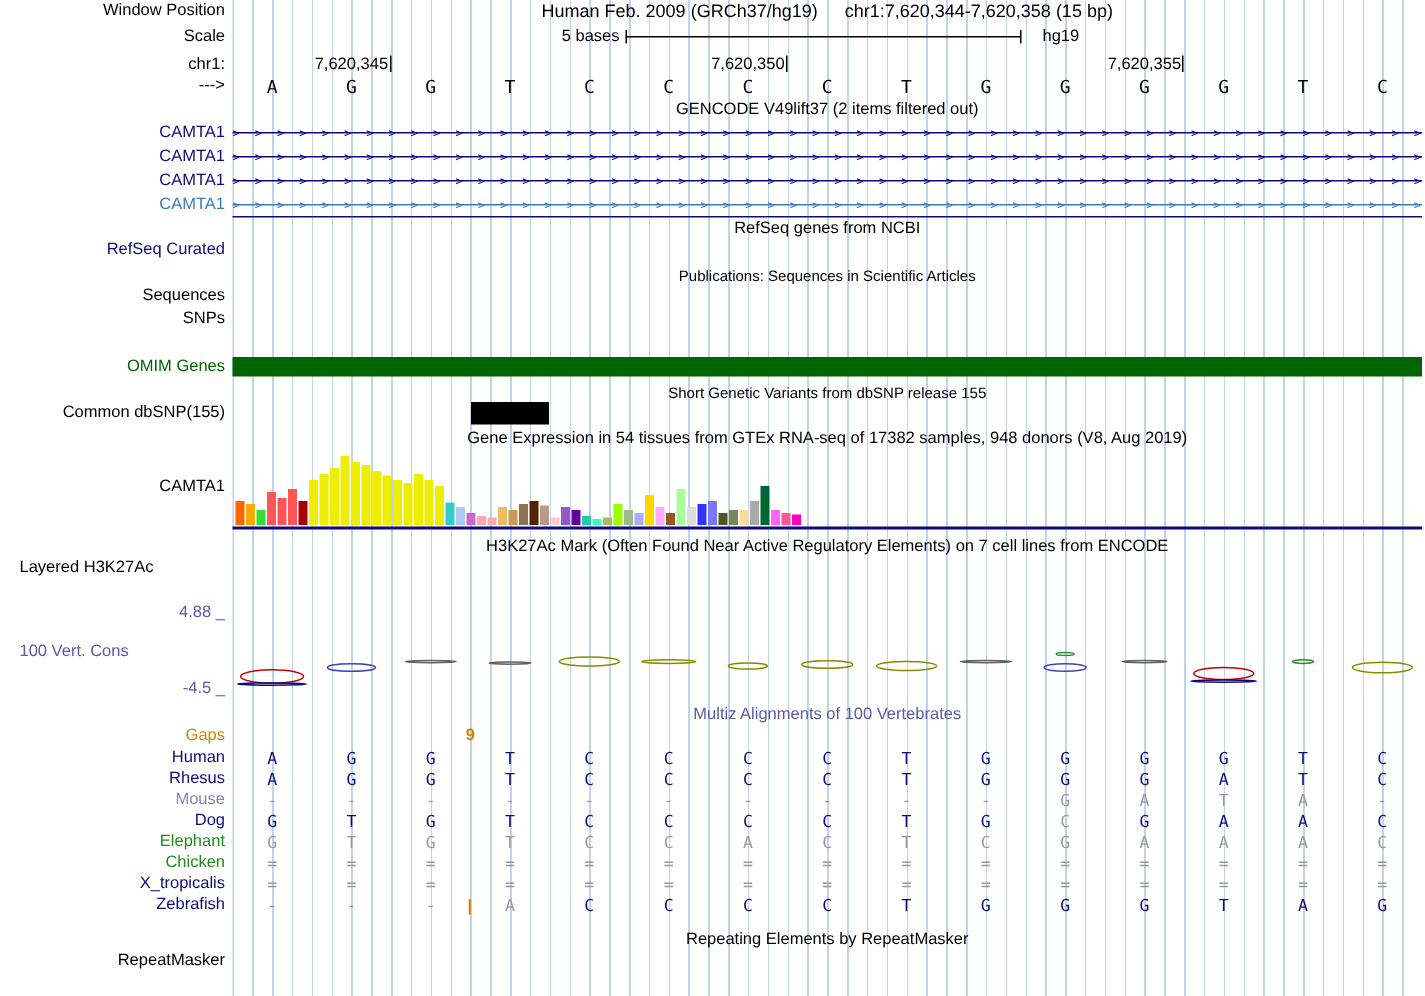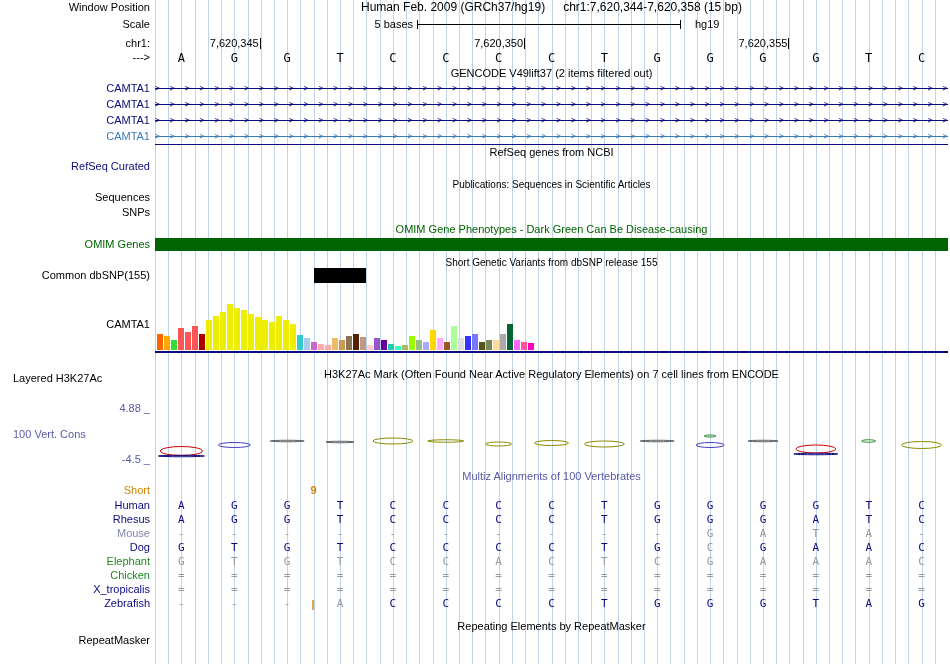--- a/index.html
+++ b/index.html
@@ -84,21 +84,21 @@
   <div class="lab" style="top:206px">SNPs</div>
   <div class="lab" style="top:238px; color:#006400">OMIM Genes</div>
   <div class="lab" style="top:269px">Common dbSNP(155)</div>
   <div class="lab" style="top:318px">CAMTA1</div>
   <div class="lab leftal" style="top:372px">Layered H3K27Ac</div>
 
   <div class="lab" style="top:402px; color:#5A5AA5">4.88 _</div>
   <div class="lab leftal" style="top:428px; color:#5A5AA5">100 Vert. Cons</div>
   <div class="lab" style="top:453px; color:#5A5AA5">-4.5 _</div>
 
-  <div class="lab" style="top:484px; color:#CE8500">Short</div>
+  <div class="lab" style="top:484px; color:#CE8500">Gaps</div>
   <div class="lab" style="top: 499px; color: rgb(11, 11, 125);">Human</div>
   <div class="lab" style="top: 513px; color: rgb(11, 11, 125);">Rhesus</div>
   <div class="lab" style="top: 527px; color: rgb(133, 133, 173);">Mouse</div>
   <div class="lab" style="top: 541px; color: rgb(11, 11, 125);">Dog</div>
   <div class="lab" style="top: 555px; color: rgb(31, 138, 31);">Elephant</div>
   <div class="lab" style="top: 569px; color: rgb(31, 138, 31);">Chicken</div>
   <div class="lab" style="top: 583px; color: rgb(11, 11, 125); padding-left: 32px;">X_tropicalis</div>
   <div class="lab" style="top: 597px; color: rgb(11, 11, 125);">Zebrafish</div>
 
   <div class="lab" style="top:634px">RepeatMasker</div>
@@ -355,26 +355,26 @@
         <span>&gt;</span>
         <span>&gt;</span>
         <span>&gt;</span>
       </div>
     <div class="hline" style="top:144px; background:#0B0B7D"></div>
 
     <div class="ctr small" style="top:178px">Publications: Sequences in Scientific Articles</div>
 
     <div class="ctr" style="top:146px">RefSeq genes from NCBI</div>
 
-    <div class="ctr" style="top:223px; color:#006400">OMIM Gene Phenotypes - Dark Green Can Be Disease-causing</div>
     <div class="omim-bar" style="background: rgb(0, 100, 0);"></div>
 
     <div class="ctr small" style="top:256px">Short Genetic Variants from dbSNP release 155</div>
     <div class="dbsnp-box" style="left: 158.6px; width: 52.8667px; background: rgb(0, 0, 0);"></div>
 
+    <div class="ctr" style="top:286px">Gene Expression in 54 tissues from GTEx RNA-seq of 17382 samples, 948 donors (V8, Aug 2019)</div>
     <div id="gtexBars">
         <div class="gtex-bar" style="height: 16px; background: rgb(255, 102, 0);"></div>
         <div class="gtex-bar" style="height: 14px; background: rgb(255, 170, 0);"></div>
         <div class="gtex-bar" style="height: 10px; background: rgb(51, 221, 51);"></div>
         <div class="gtex-bar" style="height: 22px; background: rgb(255, 85, 85);"></div>
         <div class="gtex-bar" style="height: 18px; background: rgb(255, 85, 85);"></div>
         <div class="gtex-bar" style="height: 24px; background: rgb(255, 85, 85);"></div>
         <div class="gtex-bar" style="height: 16px; background: rgb(170, 0, 0);"></div>
         <div class="gtex-bar" style="height: 30px; background: rgb(238, 238, 0);"></div>
         <div class="gtex-bar" style="height: 34px; background: rgb(238, 238, 0);"></div>
@@ -419,21 +419,21 @@
         <div class="gtex-bar" style="height: 10px; background: rgb(119, 136, 85);"></div>
         <div class="gtex-bar" style="height: 10px; background: rgb(255, 221, 153);"></div>
         <div class="gtex-bar" style="height: 16px; background: rgb(170, 170, 170);"></div>
         <div class="gtex-bar" style="height: 26px; background: rgb(0, 102, 51);"></div>
         <div class="gtex-bar" style="height: 10px; background: rgb(255, 102, 255);"></div>
         <div class="gtex-bar" style="height: 8px; background: rgb(255, 85, 153);"></div>
         <div class="gtex-bar" style="height: 7px; background: rgb(255, 0, 187);"></div>
       </div>
     <div class="gtex-baseline"></div>
 
-    <div class="ctr" style="top:368px">H3K27Ac Mark (Often Found Near Active Regulatory Elements) on 7 cell lines from ENCODE</div>
+    <div class="ctr" style="top:358px">H3K27Ac Mark (Often Found Near Active Regulatory Elements) on 7 cell lines from ENCODE</div>
 
     <svg id="phylopSvg" viewBox="0 0 793 664">
         <ellipse cx="26.4" cy="451" rx="21" ry="4.5" fill="none" stroke="#CC0000" stroke-width="1"></ellipse>
         <ellipse cx="26.4" cy="456" rx="23" ry="0.75" fill="none" stroke="#0B0B7D" stroke-width="1"></ellipse>
         <ellipse cx="79.3" cy="445" rx="16" ry="2.5" fill="none" stroke="#4040C0" stroke-width="1"></ellipse>
         <ellipse cx="132.2" cy="441" rx="17" ry="0.75" fill="none" stroke="#606060" stroke-width="1"></ellipse>
         <ellipse cx="185.0" cy="442" rx="14" ry="0.75" fill="none" stroke="#606060" stroke-width="1"></ellipse>
         <ellipse cx="237.9" cy="441" rx="20" ry="3" fill="none" stroke="#8B8B00" stroke-width="1"></ellipse>
         <ellipse cx="290.8" cy="441" rx="18" ry="1.25" fill="none" stroke="#8B8B00" stroke-width="1"></ellipse>
         <ellipse cx="343.6" cy="444" rx="13" ry="2" fill="none" stroke="#8B8B00" stroke-width="1"></ellipse>

